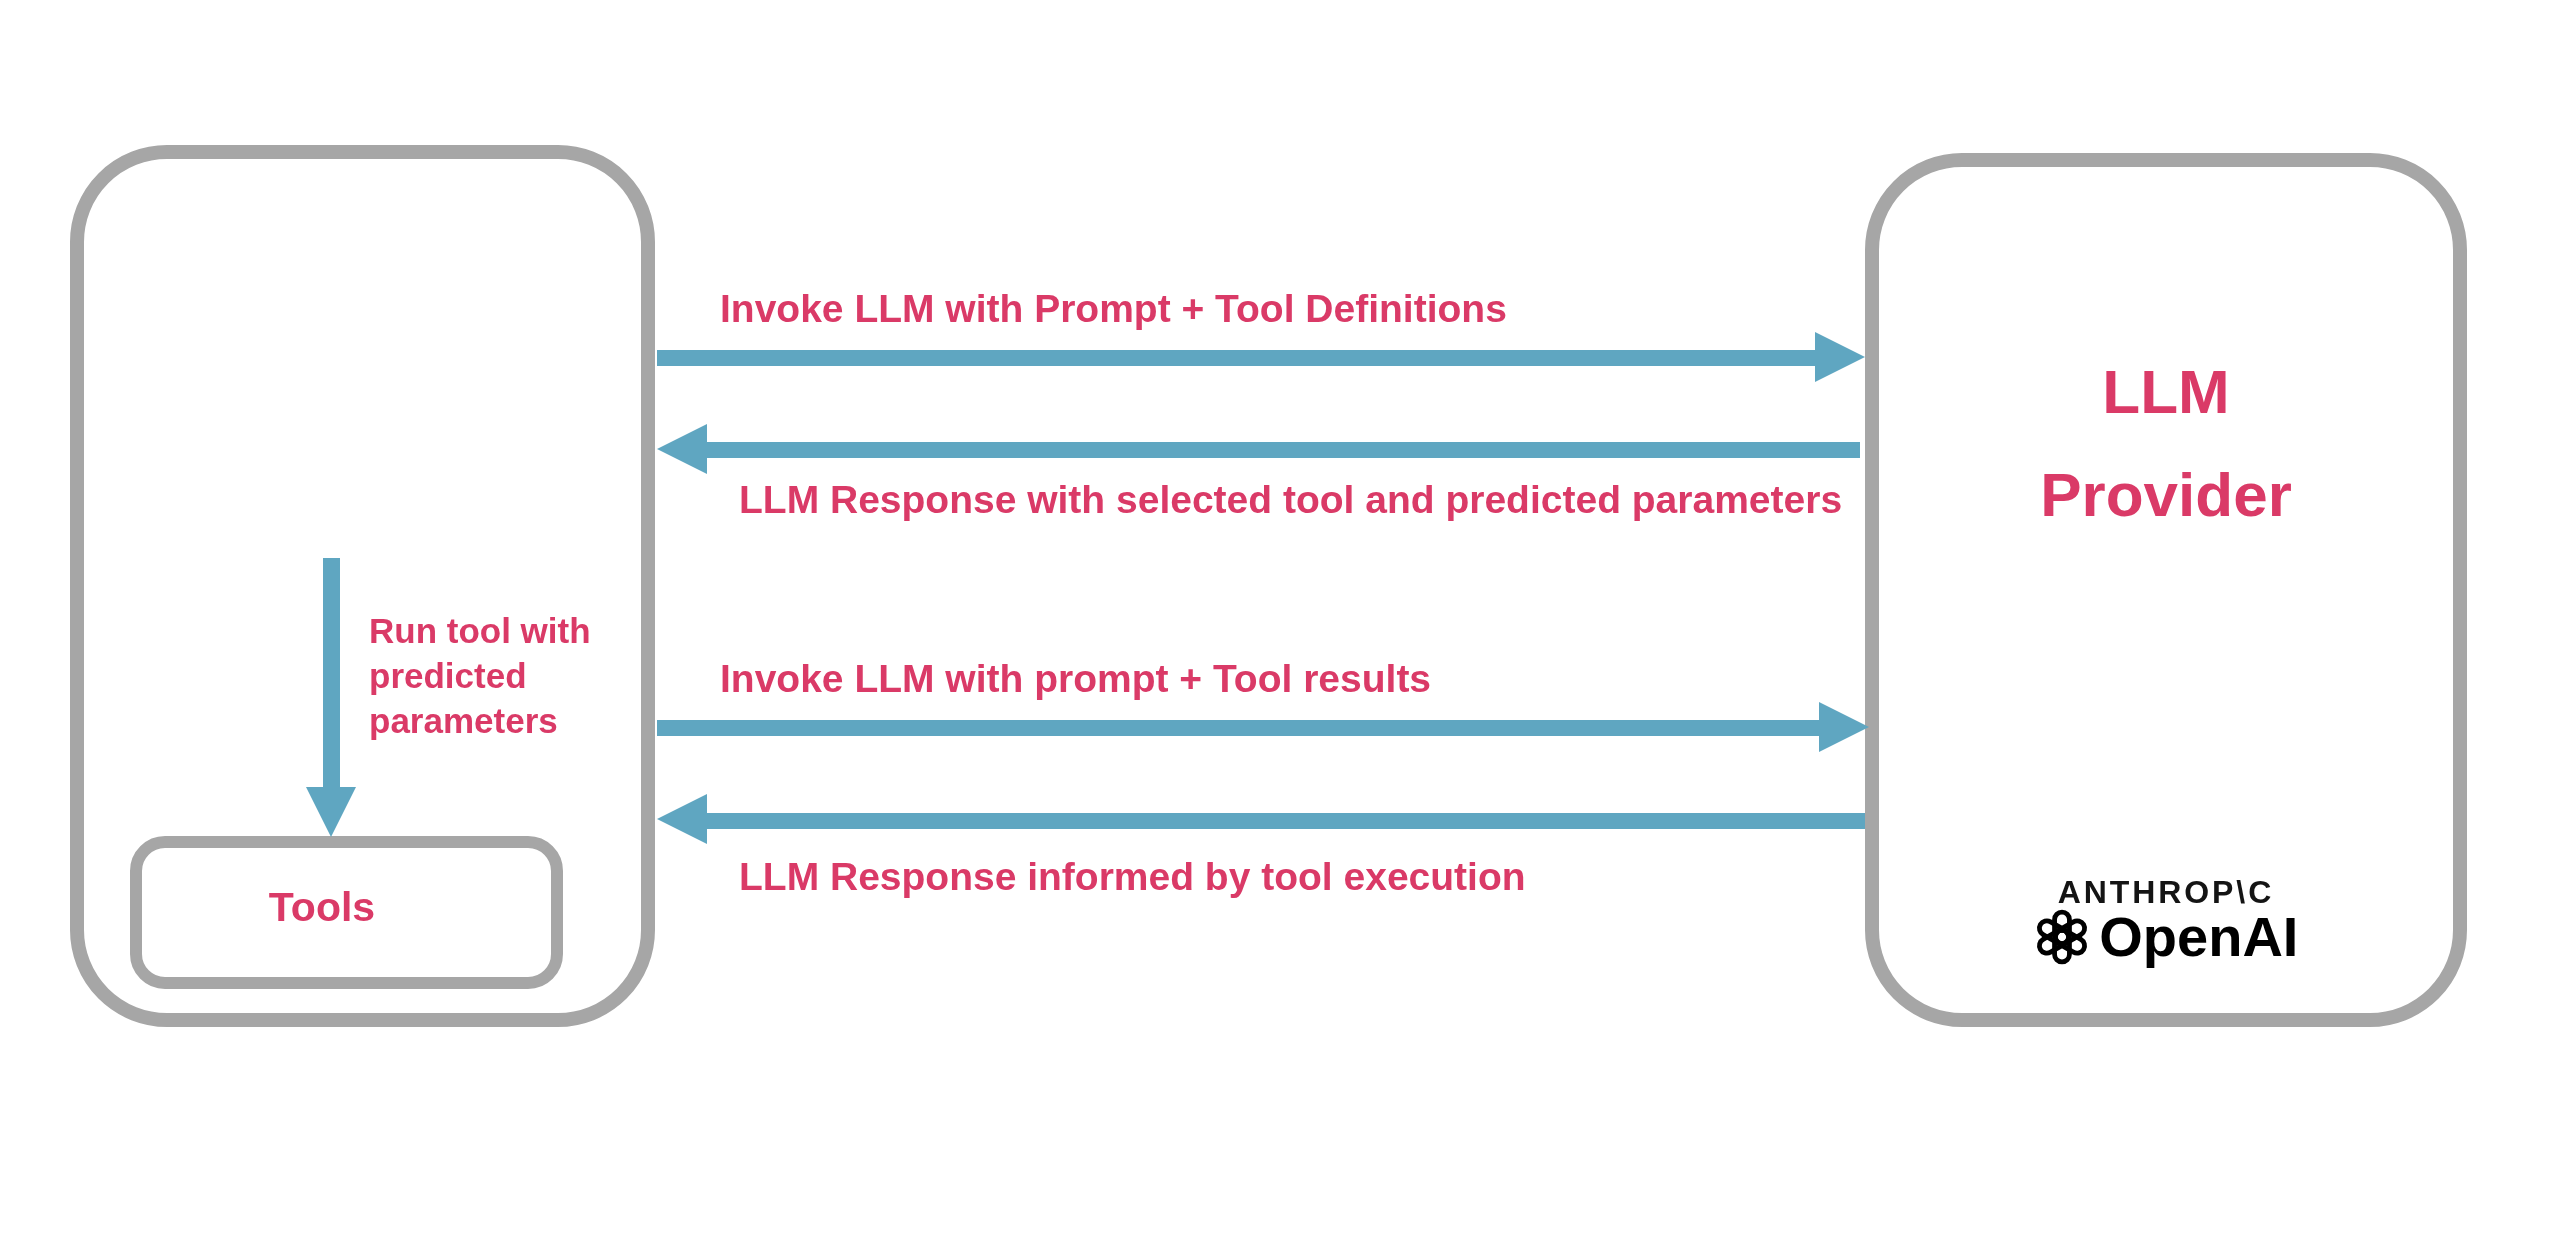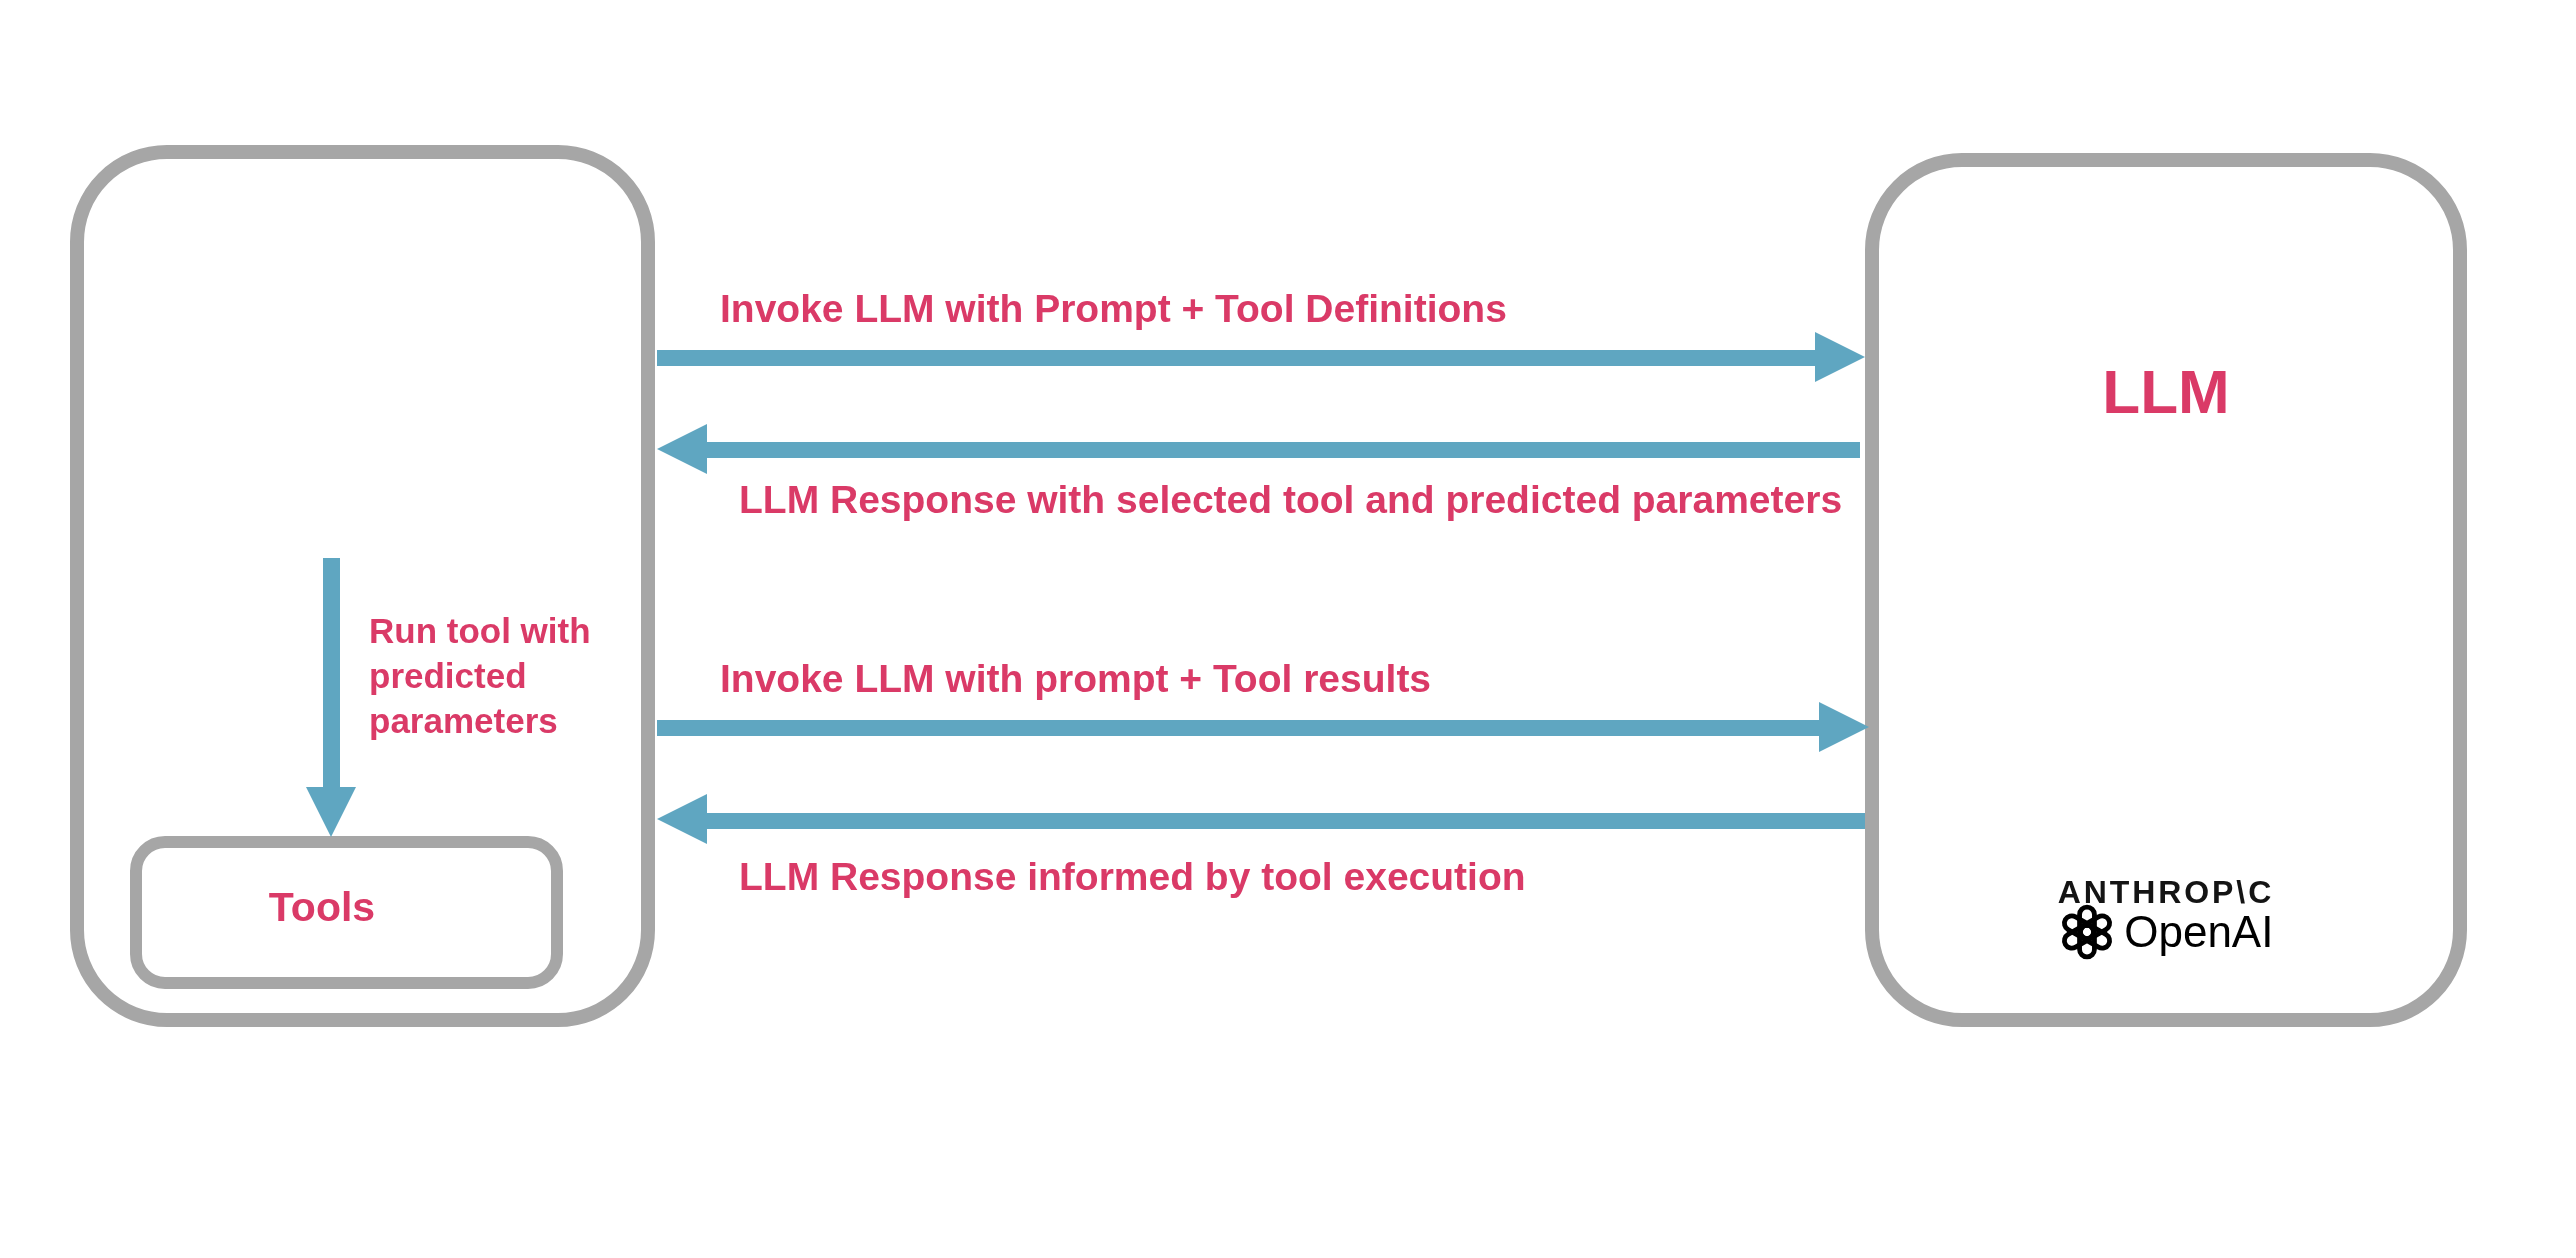--- a/index.html
+++ b/index.html
@@ -59,37 +59,38 @@
   .head.p3{left:1819px;top:702px;}
   .head.p4{left:657px;top:794px;}
   .head.pv{left:306px;top:787px;}
   .anthropic-logo{
     position:absolute;left:1865px;width:602px;top:874px;text-align:center;
     color:var(--logo-black);font-weight:bold;font-size:32px;letter-spacing:2.9px;white-space:nowrap;
   }
   .openai-logo{
     position:absolute;left:1865px;width:602px;top:904px;
     display:flex;align-items:center;justify-content:center;gap:9.7px;
-    color:#000;font-weight:normal;font-size:44px;white-space:nowrap;
+    color:#000;font-weight:bold;font-size:56px;white-space:nowrap;
   }
   .openai-logo svg{display:block;}
 </style>
 </head>
 <body>
 
 <div class="box client"></div>
 <div class="title client-title">
 </div>
 
 <div class="box tools"></div>
 <div class="tools-label">Tools</div>
 
 <div class="box provider"></div>
 <div class="title provider-title">
   <div>LLM</div>
+  <div>Provider</div>
 </div>
 
 <div class="anthropic-logo">ANTHROP\C</div>
 <div class="openai-logo">
   <svg width="56" height="56" viewBox="0 0 64 64" aria-hidden="true">
     <g fill="none" stroke="#000" stroke-width="5.5" stroke-linejoin="round">
       <rect x="23.5" y="3.5" width="17" height="36" rx="8.5" transform="rotate(0 32 32)"></rect>
       <rect x="23.5" y="3.5" width="17" height="36" rx="8.5" transform="rotate(60 32 32)"></rect>
       <rect x="23.5" y="3.5" width="17" height="36" rx="8.5" transform="rotate(120 32 32)"></rect>
       <rect x="23.5" y="3.5" width="17" height="36" rx="8.5" transform="rotate(180 32 32)"></rect>

